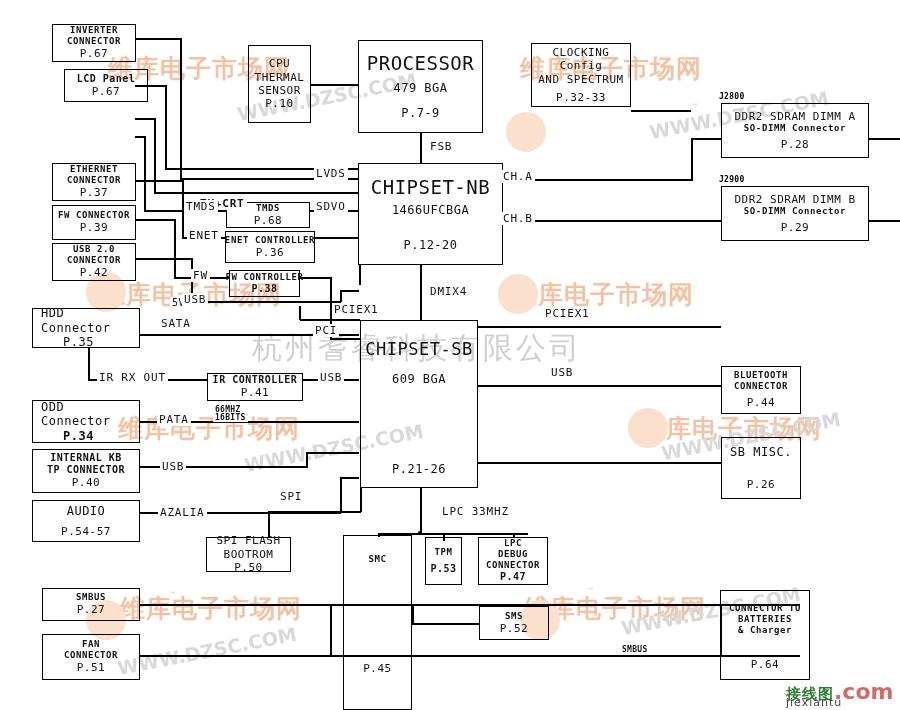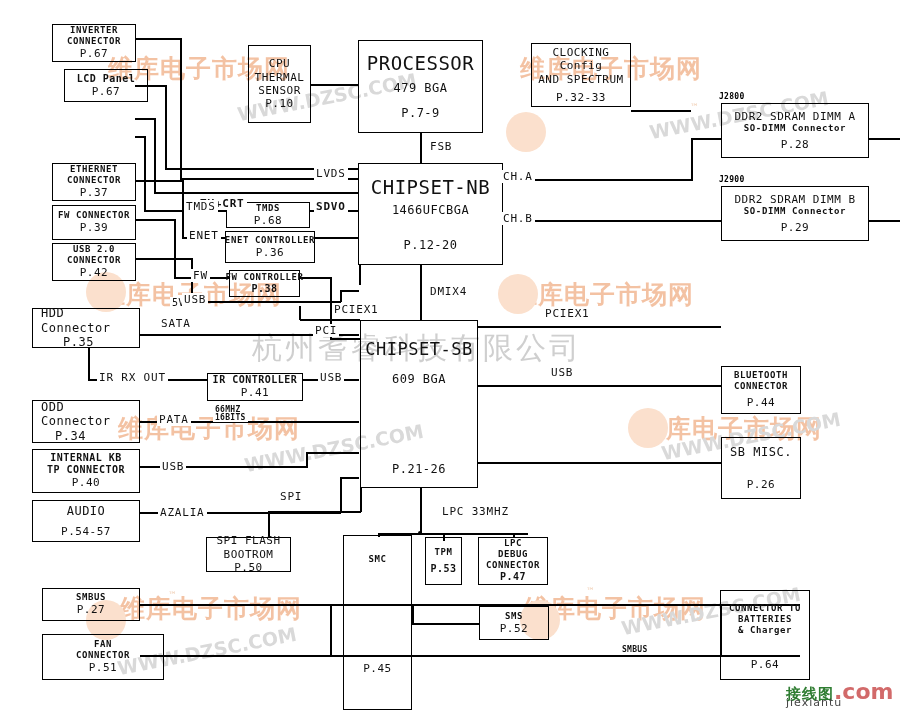--- a/index.html
+++ b/index.html
@@ -212,41 +212,41 @@
 
   <div class="box" style="left:32px;top:308px;width:108px;height:40px;align-items:flex-start;padding-left:8px;">
     <span class="ln s12">HDD</span>
     <span class="ln s12">Connector</span>
     <span class="ln s12" style="margin-left:22px;">P.35</span>
   </div>
 
   <div class="box" style="left:32px;top:400px;width:108px;height:43px;align-items:flex-start;padding-left:8px;">
     <span class="ln s12">ODD</span>
     <span class="ln s12">Connector</span>
-    <span class="ln s12" style="margin-left:14px;">P.34</span>
+    <span class="ln s12" style="margin-left:22px;font-weight:bold;">P.34</span>
   </div>
 
   <div class="box" style="left:32px;top:449px;width:108px;height:44px;">
     <span class="ln s10">INTERNAL KB</span>
     <span class="ln s10">TP CONNECTOR</span>
     <span class="ln s11">P.40</span>
   </div>
 
   <div class="box" style="left:32px;top:500px;width:108px;height:42px;">
     <span class="ln s12">AUDIO</span>
     <span class="ln gap"></span>
     <span class="ln s11">P.54-57</span>
   </div>
 
   <div class="box" style="left:42px;top:588px;width:98px;height:33px;">
     <span class="ln s9">SMBUS</span>
     <span class="ln s11">P.27</span>
   </div>
 
-  <div class="box" style="left:42px;top:634px;width:122px;height:46px;">
+  <div class="box" style="left:42px;top:634px;width:98px;height:46px;">
     <span class="ln s9">FAN</span>
     <span class="ln s9">CONNECTOR</span>
     <span class="ln s11">P.51</span>
   </div>
 
   <div class="box" style="left:248px;top:45px;width:63px;height:78px;">
     <span class="ln s11">CPU</span>
     <span class="ln s11">THERMAL</span>
     <span class="ln s11">SENSOR</span>
     <span class="ln s11">P.10</span>
@@ -355,21 +355,21 @@
     <span class="ln s9">CONNECTOR TO</span>
     <span class="ln s9">BATTERIES</span>
     <span class="ln s9">&amp; Charger</span>
     <span class="ln s11" style="margin-top:22px;">P.64</span>
   </div>
 
   <div class="lbl" style="left:428px;top:140px;">FSB</div>
   <div class="lbl" style="left:314px;top:167px;">LVDS</div>
   <div class="lbl" style="left:198px;top:197px;font-weight:bold;">TV+CRT</div>
   <div class="lbl" style="left:184px;top:200px;">TMDS</div>
-  <div class="lbl" style="left:314px;top:200px;font-weight:bold;">SDVO</div>
+  <div class="lbl" style="left:314px;top:200px;">SDVO</div>
   <div class="lbl" style="left:187px;top:229px;">ENET</div>
   <div class="lbl" style="left:191px;top:269px;">FW</div>
   <div class="lbl lbl-xs" style="left:170px;top:297px;">5V</div>
   <div class="lbl" style="left:182px;top:293px;">USB</div>
 
   <div class="lbl" style="left:501px;top:170px;">CH.A</div>
   <div class="lbl" style="left:501px;top:212px;">CH.B</div>
 
   <div class="lbl" style="left:159px;top:317px;">SATA</div>
   <div class="lbl" style="left:313px;top:324px;">PCI</div>

